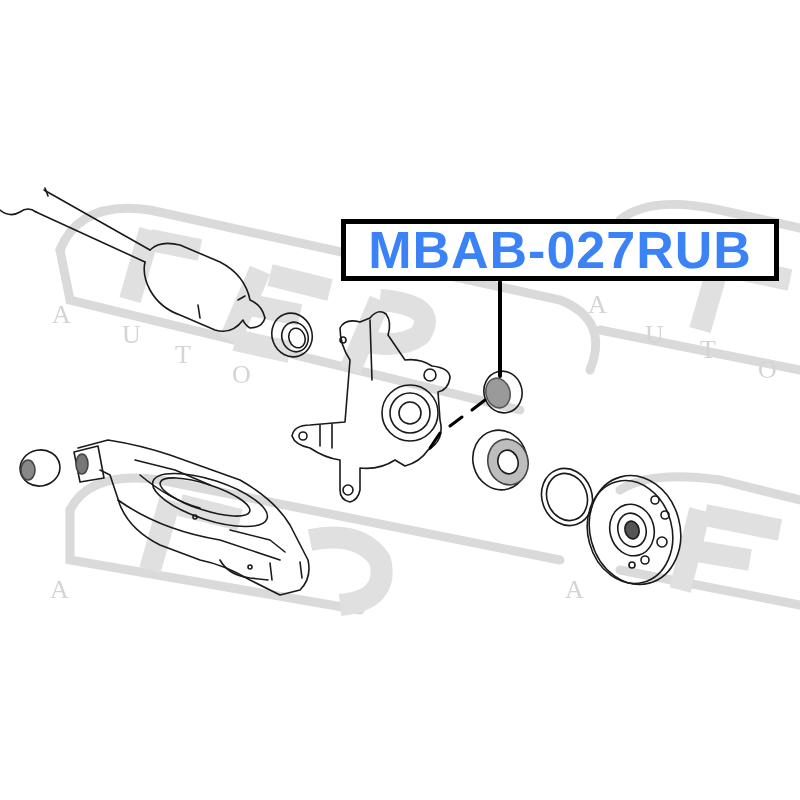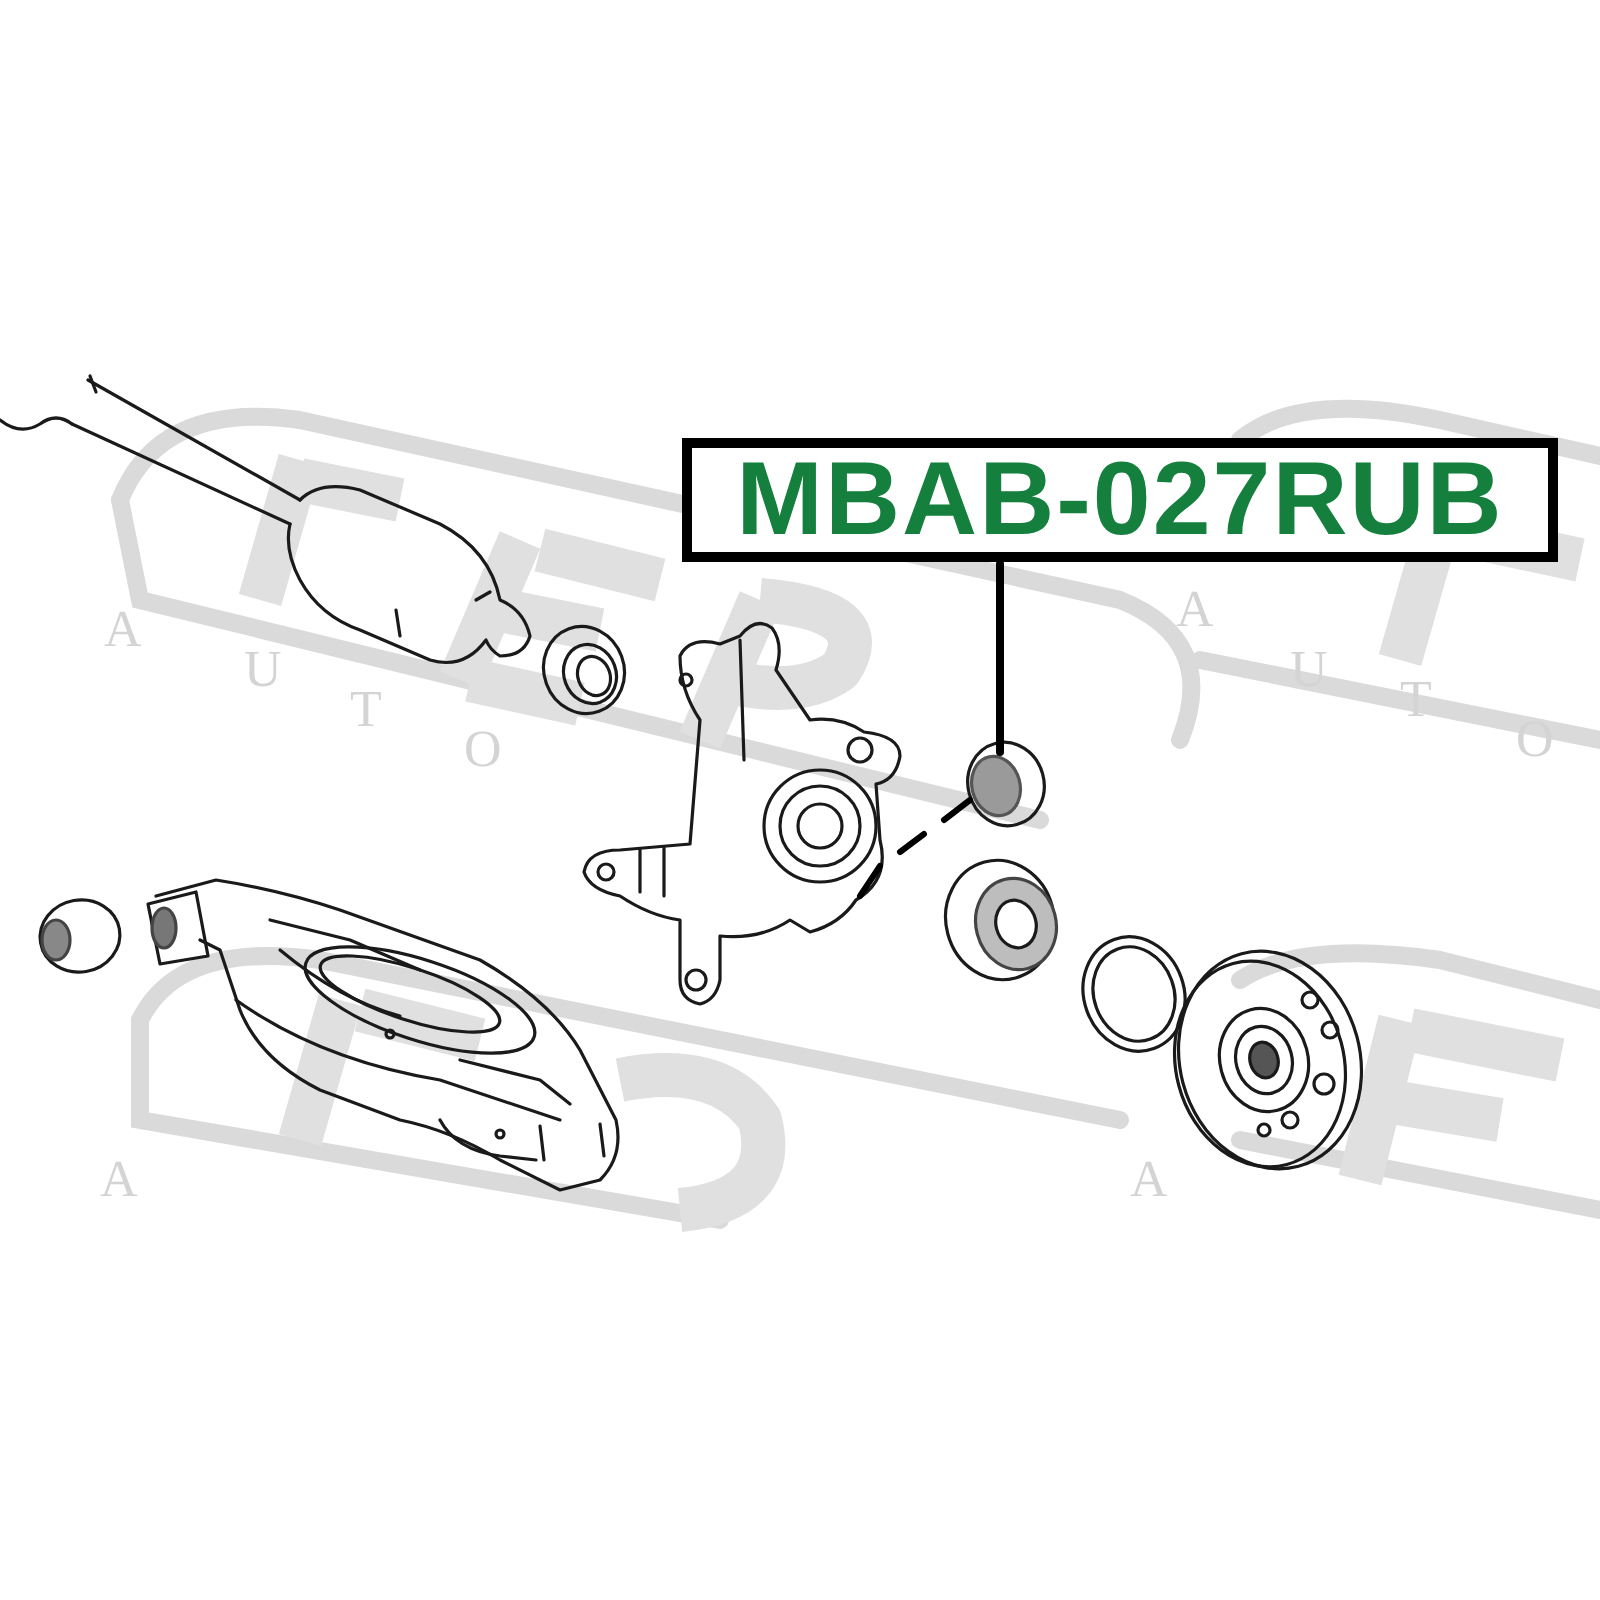--- a/index.html
+++ b/index.html
@@ -7,21 +7,21 @@
     .stage { position: absolute; left: 0; top: 0; width: 800px; height: 800px; }
     .stage svg { position: absolute; left: 0; top: 0; }
     .wm-text { position: absolute; color: #d4d4d4; font-family: "Liberation Serif", serif; font-size: 26px; letter-spacing: 0; }
     .label-box {
       position: absolute; left: 341px; top: 219px; width: 438px; height: 62px;
       border: 5px solid #000; background: #ffffff; box-sizing: border-box;
       display: flex; align-items: center; justify-content: center;
     }
     .label-text {
       font-family: "Liberation Sans", sans-serif; font-weight: bold; font-size: 52px;
-      color: #15803d; letter-spacing: 1px; line-height: 1;
+      color: #3b82f6; letter-spacing: 1px; line-height: 1;
     }
   </style>
 </head>
 <body>
 
 <div class="stage">
 
   <svg width="800" height="800">
     <g fill="none" stroke="#dadada" stroke-width="9" stroke-linecap="round">
 

